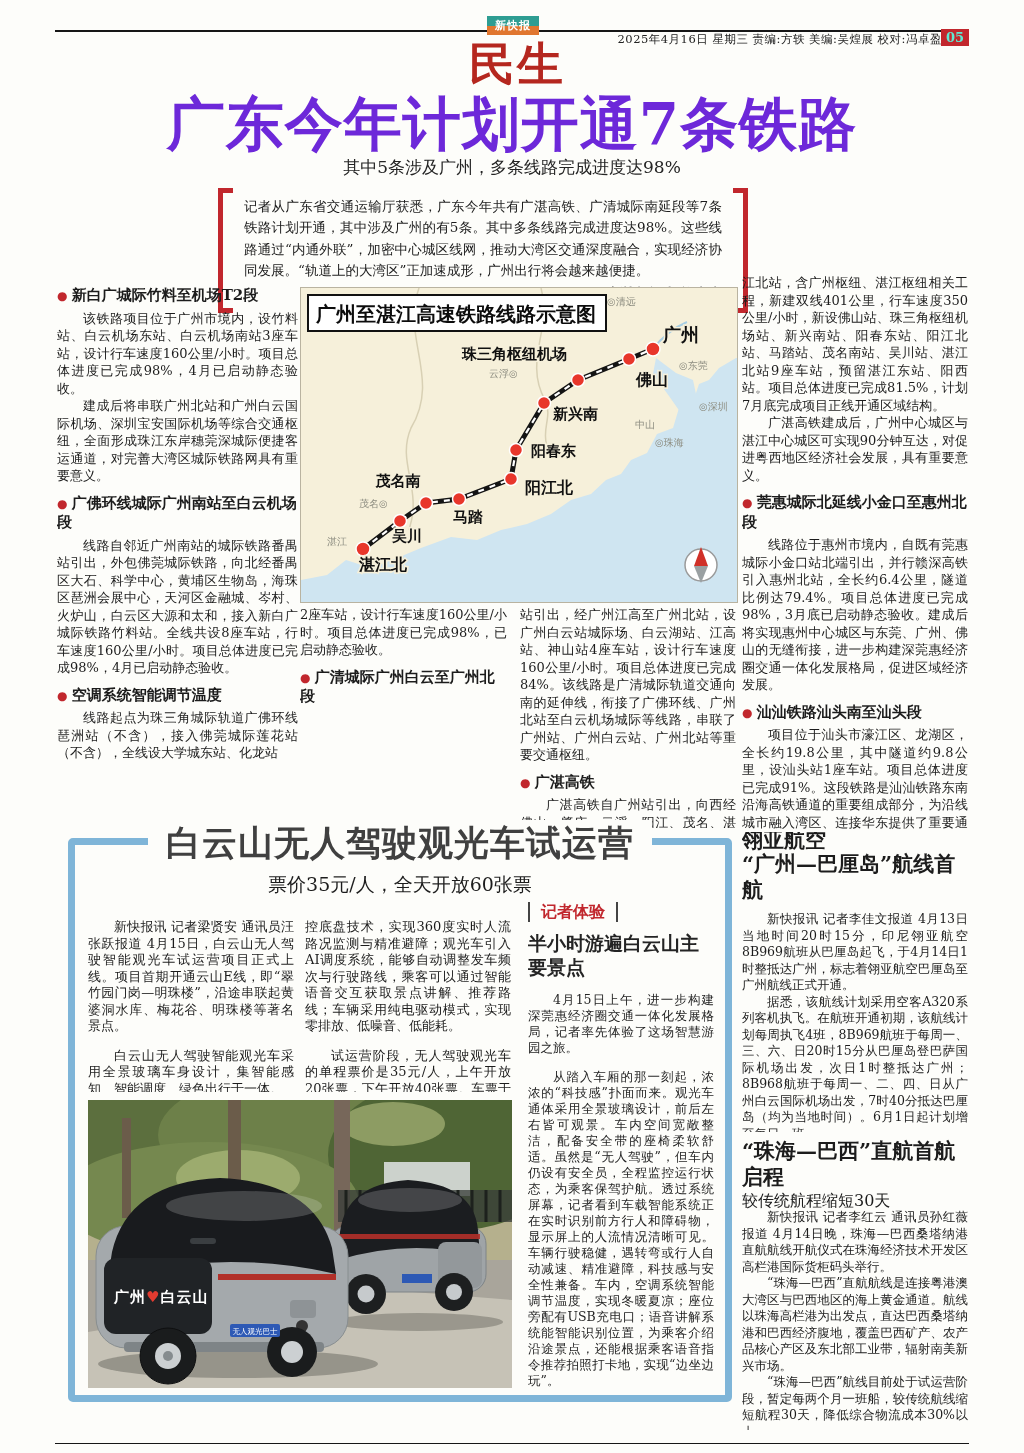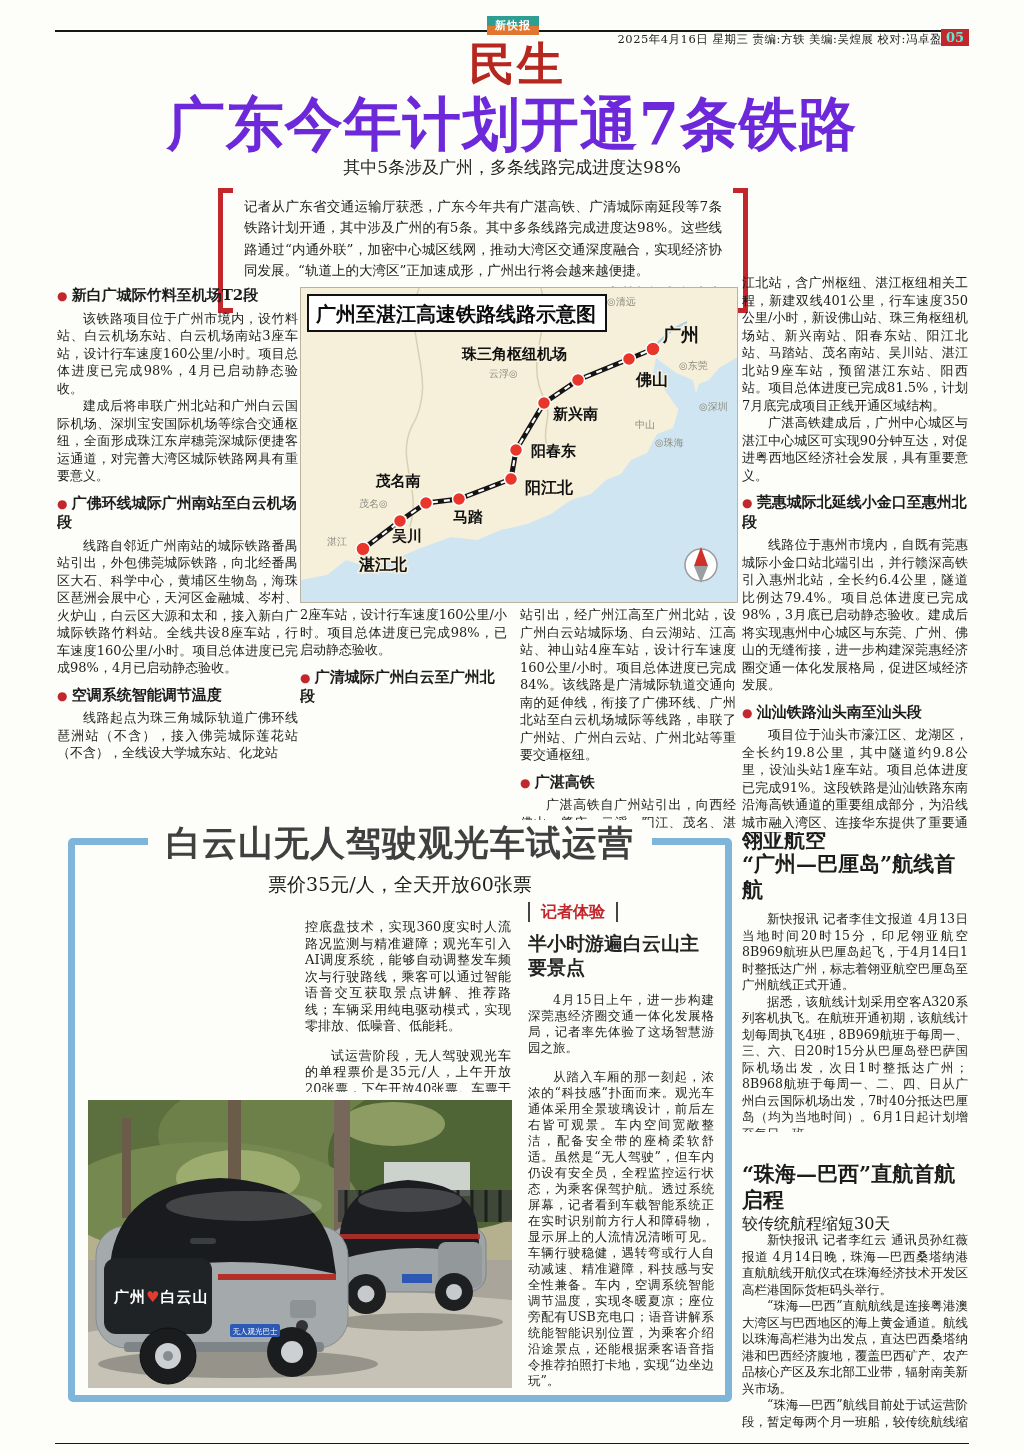--- a/index.html
+++ b/index.html
@@ -175,20 +175,25 @@
     <h4 class="rh">汕汕铁路汕头南至汕头段</h4>
     <p class="ind">项目位于汕头市濠江区、龙湖区，全长约19.8公里，其中隧道约9.8公里，设汕头站1座车站。项目总体进度已完成91%。这段铁路是汕汕铁路东南沿海高铁通道的重要组成部分，为沿线城市融入湾区、连接华东提供了重要通道。</p>
   </div>
 
   <div class="tram-frame"></div>
   <div class="tram-title">
     <span>白云山无人驾驶观光车试运营</span>
   </div>
   <div class="tram-sub">票价35元/人，全天开放60张票</div>
 
+  <div class="tcol" id="tc1">
+    <p class="ind">新快报讯 记者梁贤安 通讯员汪张跃报道 4月15日，白云山无人驾驶智能观光车试运营项目正式上线。项目首期开通云山E线，即“翠竹园门岗—明珠楼”，沿途串联起黄婆洞水库、梅花谷、明珠楼等著名景点。</p>
+    <p class="ind">白云山无人驾驶智能观光车采用全景玻璃车身设计，集智能感知、智能调度、绿色出行于一体。</p>
+
+  </div>
   <div class="tcol" id="tc2">
     <p class="noind">控底盘技术，实现360度实时人流路况监测与精准避障；观光车引入AI调度系统，能够自动调整发车频次与行驶路线，乘客可以通过智能语音交互获取景点讲解、推荐路线；车辆采用纯电驱动模式，实现零排放、低噪音、低能耗。</p>
     <p class="ind">试运营阶段，无人驾驶观光车的单程票价是35元/人，上午开放20张票，下午开放40张票。车票于当天0:00开售，市民可以通过“土豆巴士”小程序提前预约，或现场扫码购票。</p>
   </div>
   <div class="tcol" id="tc3">
     <span class="exp-label">记者体验</span>
     <h3 class="exp-head">半小时游遍白云山主要景点</h3>
     <p class="ind">4月15日上午，进一步构建深莞惠经济圈交通一体化发展格局，记者率先体验了这场智慧游园之旅。</p>
     <p class="ind">从踏入车厢的那一刻起，浓浓的“科技感”扑面而来。观光车通体采用全景玻璃设计，前后左右皆可观景。车内空间宽敞整洁，配备安全带的座椅柔软舒适。虽然是“无人驾驶”，但车内仍设有安全员，全程监控运行状态，为乘客保驾护航。透过系统屏幕，记者看到车载智能系统正在实时识别前方行人和障碍物，显示屏上的人流情况清晰可见。车辆行驶稳健，遇转弯或行人自动减速、精准避障，科技感与安全性兼备。车内，空调系统智能调节温度，实现冬暖夏凉；座位旁配有USB充电口；语音讲解系统能智能识别位置，为乘客介绍沿途景点，还能根据乘客语音指令推荐拍照打卡地，实现“边坐边玩”。</p>
     
@@ -269,21 +274,21 @@
   </div>
 
   <div class="bcol" id="air">
     <h3 class="kicker">翎亚航空</h3>
     <h3 class="bhead">“广州—巴厘岛”航线首航</h3>
     <p class="ind">新快报讯 记者李佳文报道 4月13日当地时间20时15分，印尼翎亚航空8B969航班从巴厘岛起飞，于4月14日1时整抵达广州，标志着翎亚航空巴厘岛至广州航线正式开通。</p>
     <p class="ind">据悉，该航线计划采用空客A320系列客机执飞。在航班开通初期，该航线计划每周执飞4班，8B969航班于每周一、三、六、日20时15分从巴厘岛登巴萨国际机场出发，次日1时整抵达广州；8B968航班于每周一、二、四、日从广州白云国际机场出发，7时40分抵达巴厘岛（均为当地时间）。6月1日起计划增至每日一班。</p>
   </div>
 
   <div class="bcol" id="ship">
-    <h3 class="bhead" style="margin-bottom:2px;margin-top:23px;">“珠海—巴西”直航首航启程</h3>
+    <h3 class="bhead" style="margin-bottom:2px;">“珠海—巴西”直航首航启程</h3>
     <p class="bsub">较传统航程缩短30天</p>
     <p class="ind">新快报讯 记者李红云 通讯员孙红薇报道 4月14日晚，珠海—巴西桑塔纳港直航航线开航仪式在珠海经济技术开发区高栏港国际货柜码头举行。</p>
     <p class="ind">“珠海—巴西”直航航线是连接粤港澳大湾区与巴西地区的海上黄金通道。航线以珠海高栏港为出发点，直达巴西桑塔纳港和巴西经济腹地，覆盖巴西矿产、农产品核心产区及东北部工业带，辐射南美新兴市场。</p>
     <p class="ind">“珠海—巴西”航线目前处于试运营阶段，暂定每两个月一班船，较传统航线缩短航程30天，降低综合物流成本30%以上。</p>
   </div>
 
   <div class="bottomline"></div>
 </div>
 
 </body></html>

